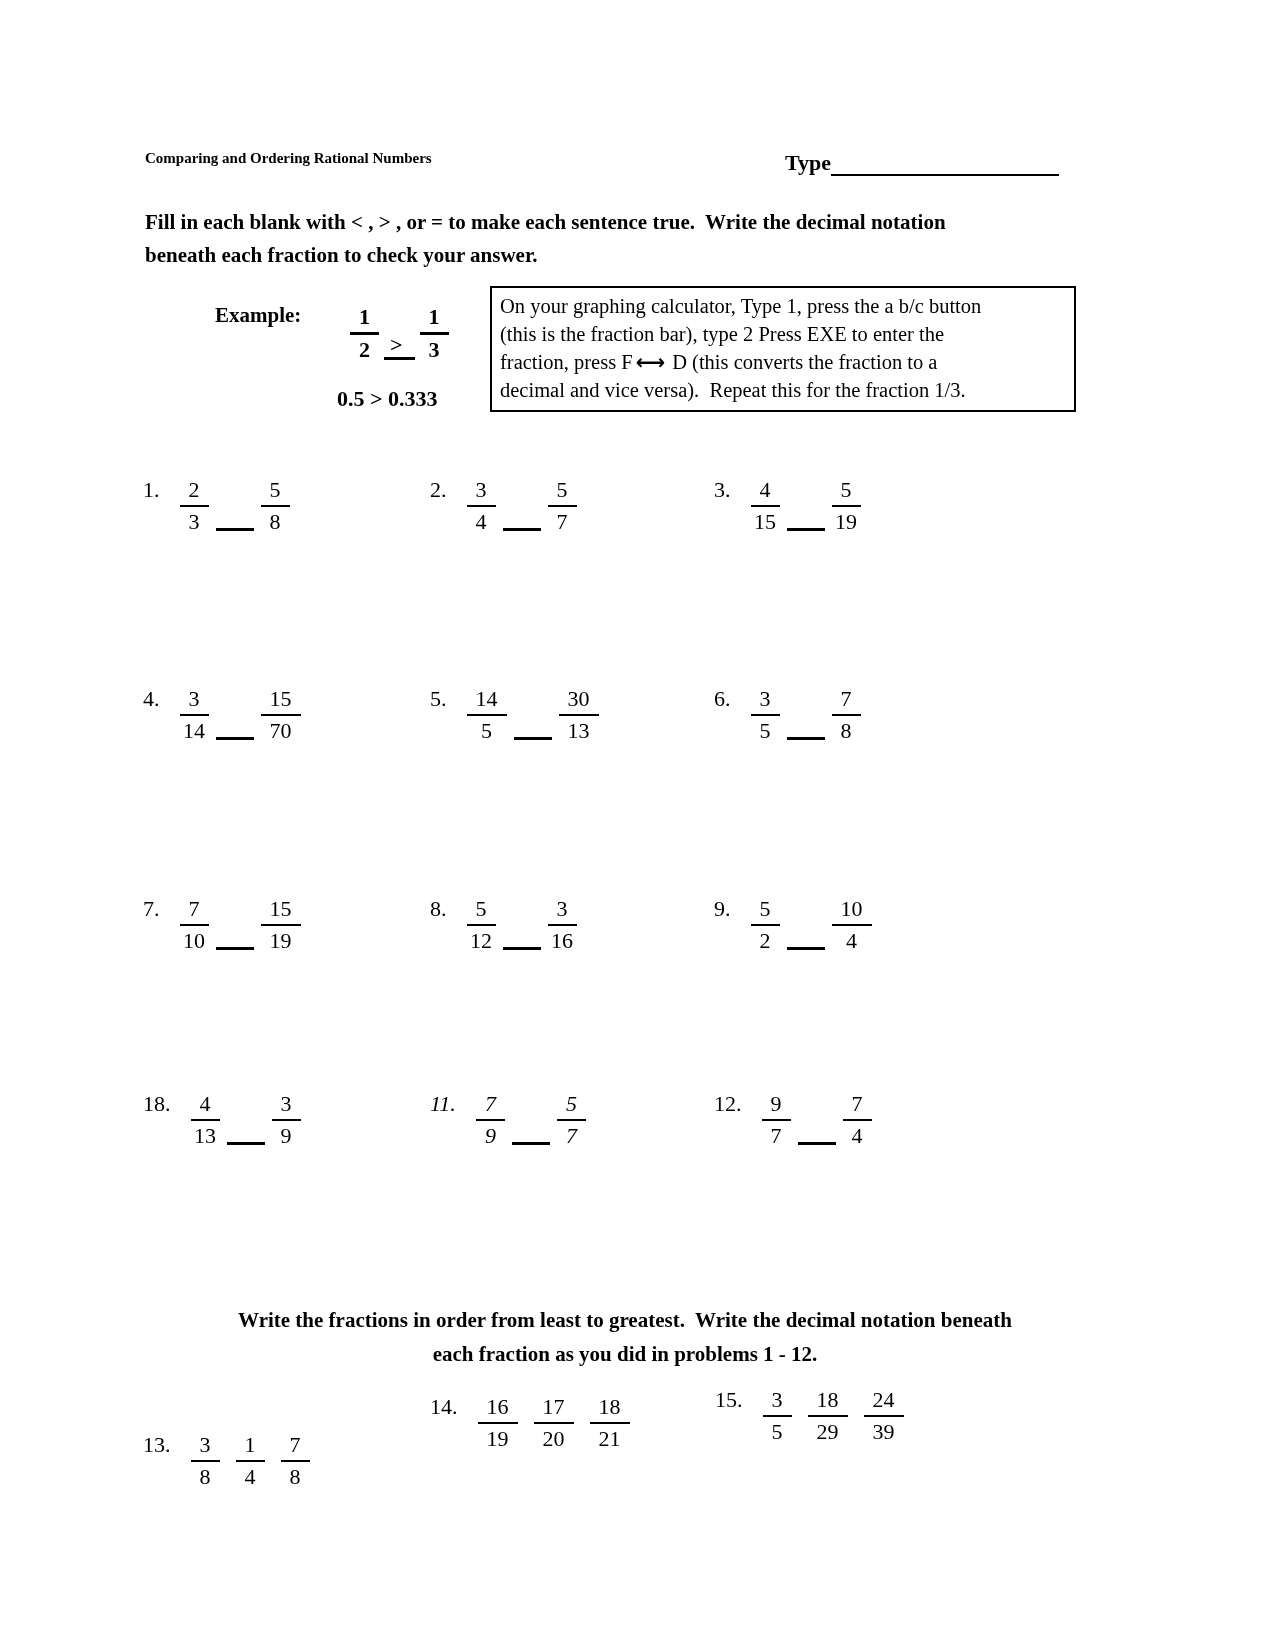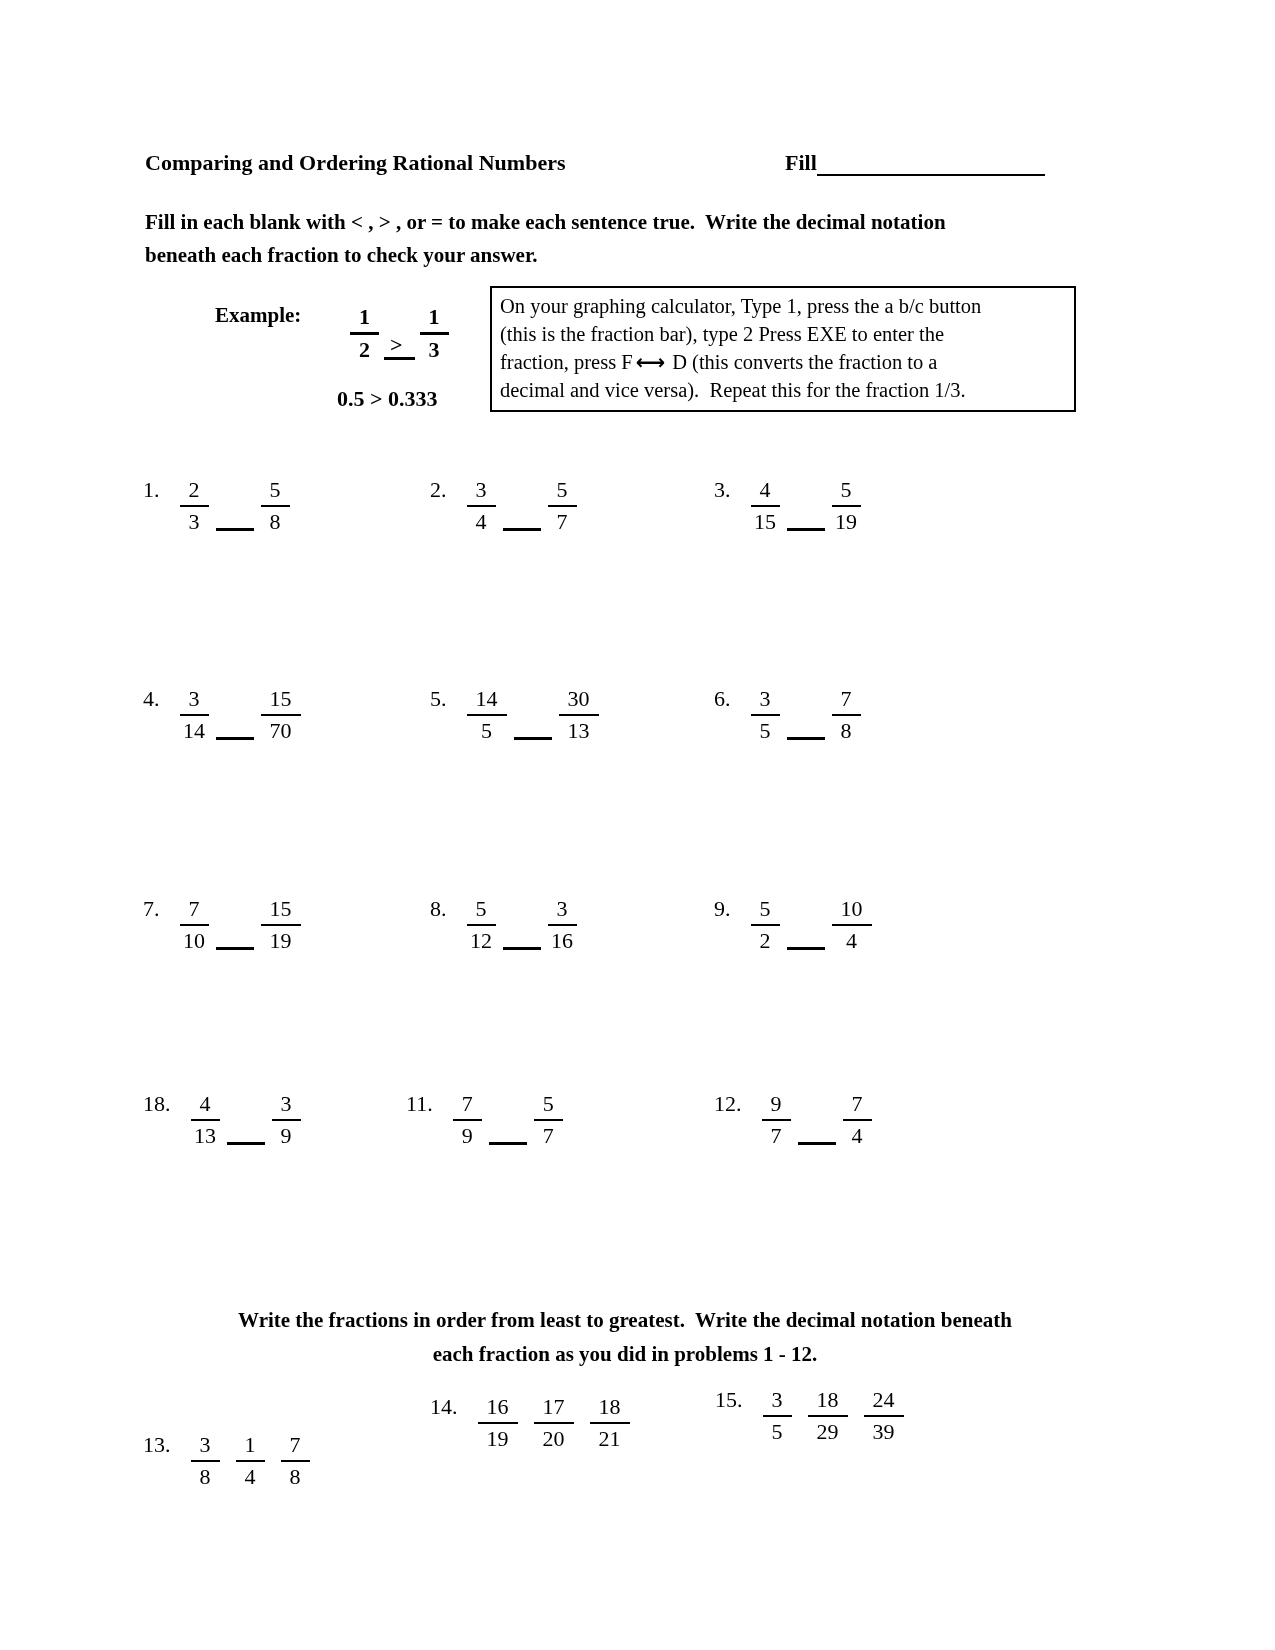--- a/index.html
+++ b/index.html
@@ -3,21 +3,21 @@
 <meta charset="utf-8">
 <style>
   * { margin:0; padding:0; box-sizing:border-box; }
   html,body { background:#ffffff; }
   body { width:1275px; height:1650px; position:relative; font-family:"Liberation Serif","DejaVu Serif",serif; color:#000; }
   .page { position:absolute; inset:0; background:#fff; }
 
   .abs { position:absolute; }
   .pre { white-space:pre-wrap; }
 
-  .title { left:145px; top:150px; font-size:22px; font-weight:bold; }
+  .title { left:145px; top:150px; font-size:15px; font-weight:bold; }
   .name-area { left:785px; top:150px; font-size:22px; font-weight:bold; }
   .name-line { display:inline-block; width:228px; border-bottom:2px solid #000; height:1em; vertical-align:bottom; }
 
   .instructions { left:145px; top:206px; font-size:21px; font-weight:bold; line-height:33px; width:960px; }
 
   .example-label { left:215px; top:303px; font-size:21px; font-weight:bold; }
 
   
   .prob { display:flex; align-items:flex-start; font-size:22px; }
   .pnum { margin-right:20px; line-height:28px; }
@@ -34,31 +34,31 @@
 
   .calc-box { left:490px; top:286px; width:586px; border:2px solid #000; padding:4px 8px 6px; font-size:20.5px; line-height:28px; }
   .calc-box .arrow { font-family:"DejaVu Sans","DejaVu Serif",sans-serif; font-weight:bold; letter-spacing:-1px; padding:0 3px; }
 
   .ordering-instructions { left:145px; top:1303px; font-size:21px; font-weight:bold; line-height:34px; width:960px;text-align:center; }
 
   
   .p1  { left:143px; top:476px; }  .p2  { left:430px; top:476px; }  .p3  { left:714px; top:476px; }
   .p4  { left:143px; top:685px; }  .p5  { left:430px; top:685px; }  .p6  { left:714px; top:685px; }
   .p7  { left:143px; top:895px; }  .p8  { left:430px; top:895px; }  .p9  { left:714px; top:895px; }
-  .p10 { left:143px; top:1090px; } .p11 { left:406px; top:1090px; } .p12 { left:714px; top:1090px; }
+  .p10 { left:143px; top:1090px; } .p11 { left:430px; top:1090px;font-style:italic; } .p12 { left:714px; top:1090px; }
   .p13 { left:143px; top:1431px;justify-content:space-between; } .p14 { left:430px; top:1393px; } .p15 { left:715px; top:1386px; }
 </style>
 </head>
 <body>
 
 <div class="page">
 
   <div class="abs title">Comparing and Ordering Rational Numbers</div>
 
-  <div class="abs name-area"><span>Fill</span><span class="name-line"></span></div>
+  <div class="abs name-area"><span>Type</span><span class="name-line"></span></div>
 
   <div class="abs instructions">
     <div class="pre">Fill in each blank with &lt; , &gt; , or = to make each sentence true.  Write the decimal notation</div>
     <div class="pre">beneath each fraction to check your answer.</div>
   </div>
 
   <div class="abs example-label">Example:</div>
 
   <div class="abs example-math prob">
     <span class="frac">

